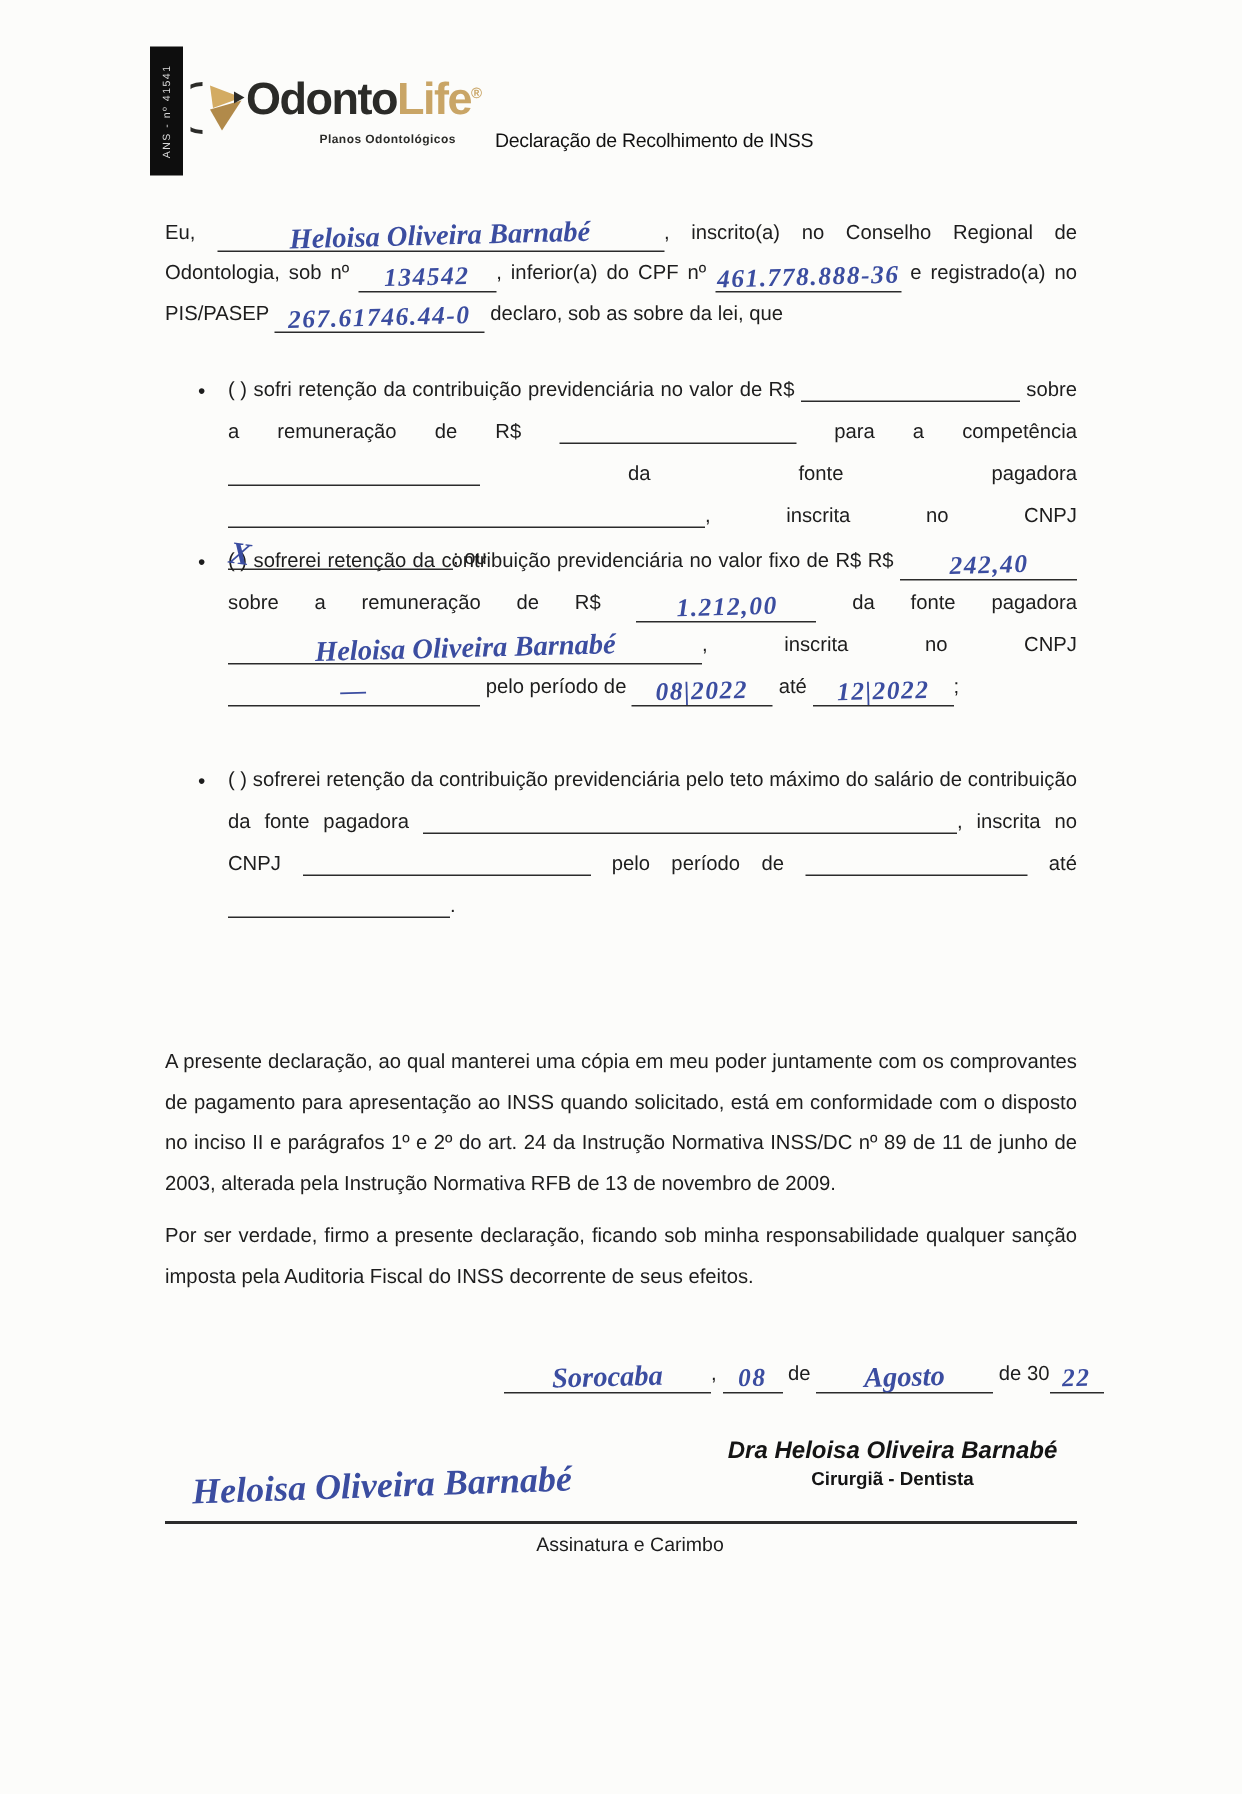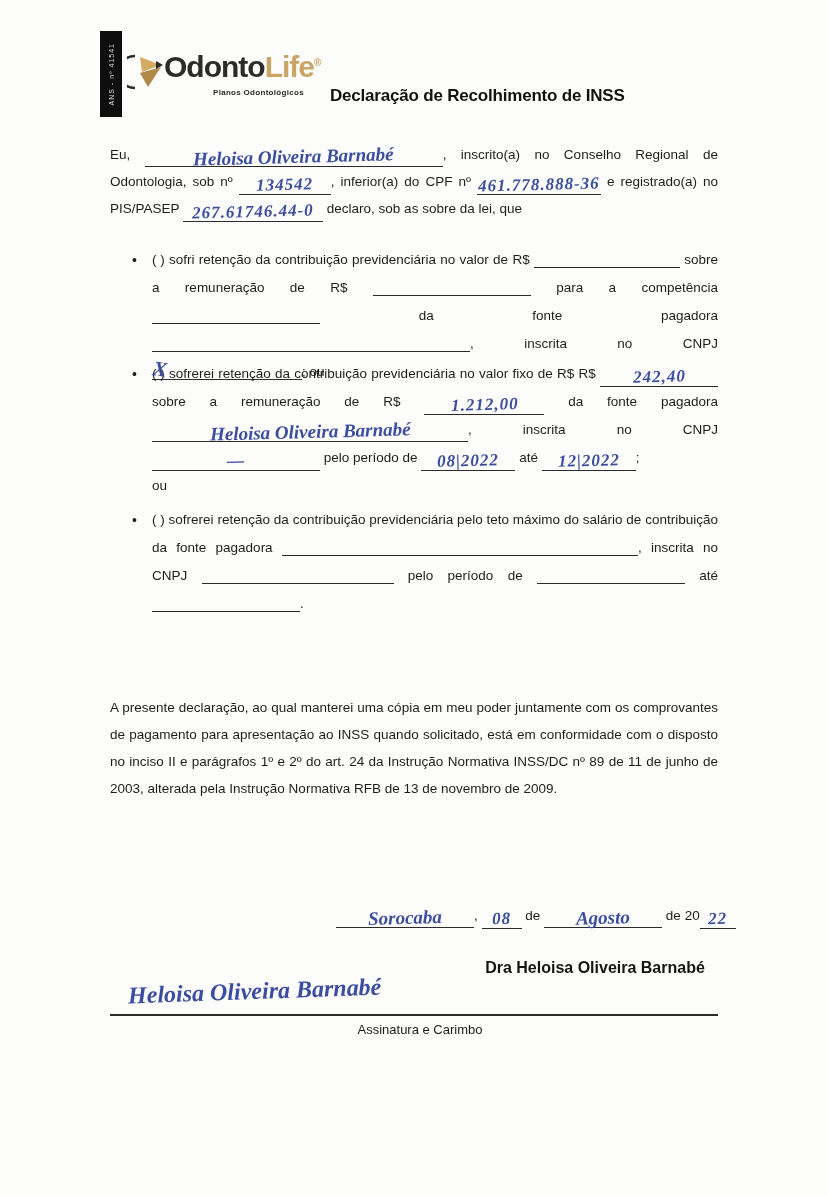--- a/index.html
+++ b/index.html
@@ -14,21 +14,21 @@
   }
   .ans-bar span{
     writing-mode:vertical-rl;transform:rotate(180deg);
     color:#d9d9d9;font-size:7px;letter-spacing:1px;white-space:nowrap;
   }
   .logo-icon{position:absolute;left:127px;top:52px;}
   .brand{position:absolute;left:164px;top:50px;font-size:30px;font-weight:bold;letter-spacing:-1px;color:#2b2b28;white-space:nowrap;}
   .brand .life{color:#c9a566;font-weight:bold;}
   .brand .reg{font-size:10px;color:#c9a566;vertical-align:super;}
   .tagline{position:absolute;left:213px;top:88px;font-size:8px;font-weight:bold;color:#2b2b28;letter-spacing:.3px;}
-  .doc-title{position:absolute;left:330px;top:86px;font-size:17px;font-weight:bold;color:#111;letter-spacing:-.2px;white-space:nowrap;}
+  .doc-title{position:absolute;left:330px;top:86px;font-size:13px;font-weight:normal;color:#111;letter-spacing:-.2px;white-space:nowrap;}
 
   
   .block{position:absolute;left:110px;width:608px;font-size:13.5px;line-height:27px;text-align:justify;color:#1d1d1d;}
   .bullet-block{position:absolute;left:152px;width:566px;font-size:13.5px;line-height:28px;text-align:justify;color:#1d1d1d;}
   .dot{position:absolute;left:-20px;top:0;font-size:14px;}
 
   .fill{
     display:inline-block;border-bottom:1.4px solid #2b2b2b;height:19px;
     text-align:center;vertical-align:-4px;line-height:19px;white-space:nowrap;
   }
@@ -39,21 +39,21 @@
   .hand-lg{font-size:19px;}
   .hand-num{font-size:17px;letter-spacing:1px;}
   .checkbox{position:relative;display:inline-block;white-space:nowrap;}
   .xmark{position:absolute;left:1px;top:-5px;font-size:21px;font-weight:bold;transform:rotate(8deg);}
 
   
   .dateline{position:absolute;left:336px;top:908px;width:400px;font-size:13.5px;color:#1d1d1d;white-space:nowrap;}
 
   
   .stamp{position:absolute;left:466px;top:958px;width:258px;text-align:center;color:#141414;}
-  .stamp .l1{font-size:16px;font-weight:bold;line-height:20px;}
+  .stamp .l1{font-size:16px;font-weight:bold;font-style:italic;line-height:20px;}
   .stamp .l2{font-size:12.5px;font-weight:bold;line-height:16px;}
   .stamp .l3{font-size:12.5px;font-weight:bold;line-height:16px;}
   .sig-hand{position:absolute;left:128px;top:978px;font-size:24px;transform:rotate(-2deg);}
   .sig-line{position:absolute;left:110px;top:1014px;width:608px;border-top:2px solid #2c2c2c;}
   .sig-caption{position:absolute;left:300px;top:1022px;width:240px;text-align:center;font-size:13px;color:#1d1d1d;}
 </style>
 </head>
 <body>
 
 <div class="page">
@@ -106,46 +106,47 @@
     <span class="fill" style="width:118px;"><span class="hand hand-num">242,40</span></span>
     <span>sobre a remuneração de R$</span>
     <span class="fill" style="width:120px;"><span class="hand hand-num">1.212,00</span></span>
     <span>da fonte pagadora</span>
     <span class="fill" style="width:316px;"><span class="hand hand-lg">Heloisa Oliveira Barnabé</span></span><span>, inscrita no CNPJ</span>
     <span class="fill" style="width:168px;"><span class="hand hand-num">—</span></span>
     <span>pelo período de</span>
     <span class="fill" style="width:94px;"><span class="hand hand-num">08|2022</span></span>
     <span>até</span>
     <span class="fill" style="width:94px;"><span class="hand hand-num">12|2022</span></span><span>;</span>
-    <div>ou</div>
   </div>
 
   <div class="bullet-block" style="top:506px;">
     <span class="dot">•</span>
     <span class="checkbox"><span>( )</span></span>
     <span>sofrerei retenção da contribuição previdenciária pelo teto máximo do salário de contribuição da fonte pagadora</span>
     <span class="fill" style="width:356px;"></span><span>, inscrita no CNPJ</span>
     <span class="fill" style="width:192px;"></span>
     <span>pelo período de</span>
     <span class="fill" style="width:148px;"></span>
     <span>até</span>
     <span class="fill" style="width:148px;"></span><span>.</span>
   </div>
 
   <div class="block" style="top:694px;">A presente declaração, ao qual manterei uma cópia em meu poder juntamente com os comprovantes de pagamento para apresentação ao INSS quando solicitado, está em conformidade com o disposto no inciso II e parágrafos 1º e 2º do art. 24 da Instrução Normativa INSS/DC nº 89 de 11 de junho de 2003, alterada pela Instrução Normativa RFB de 13 de novembro de 2009.</div>
+  <div class="block" style="top:810px;">Por ser verdade, firmo a presente declaração, ficando sob minha responsabilidade qualquer sanção imposta pela Auditoria Fiscal do INSS decorrente de seus efeitos.</div>
 
   <div class="dateline">
     <span class="fill" style="width:138px;"><span class="hand hand-lg">Sorocaba</span></span><span>,</span>
     <span class="fill" style="width:40px;"><span class="hand hand-num">08</span></span>
     <span>de</span>
     <span class="fill" style="width:118px;"><span class="hand hand-lg">Agosto</span></span>
-    <span>de 20</span><span class="fill" style="width:36px;"><span class="hand hand-num">22</span></span>
+    <span>de 30</span><span class="fill" style="width:36px;"><span class="hand hand-num">22</span></span>
   </div>
 
   <div class="stamp">
     <div class="l1">Dra Heloisa Oliveira Barnabé</div>
+    <div class="l2">Cirurgiã - Dentista</div>
   </div>
 
   <div class="sig-hand hand">Heloisa Oliveira Barnabé</div>
   <div class="sig-line"></div>
   <div class="sig-caption">Assinatura e Carimbo</div>
 
 </div>
 
 </body></html>

